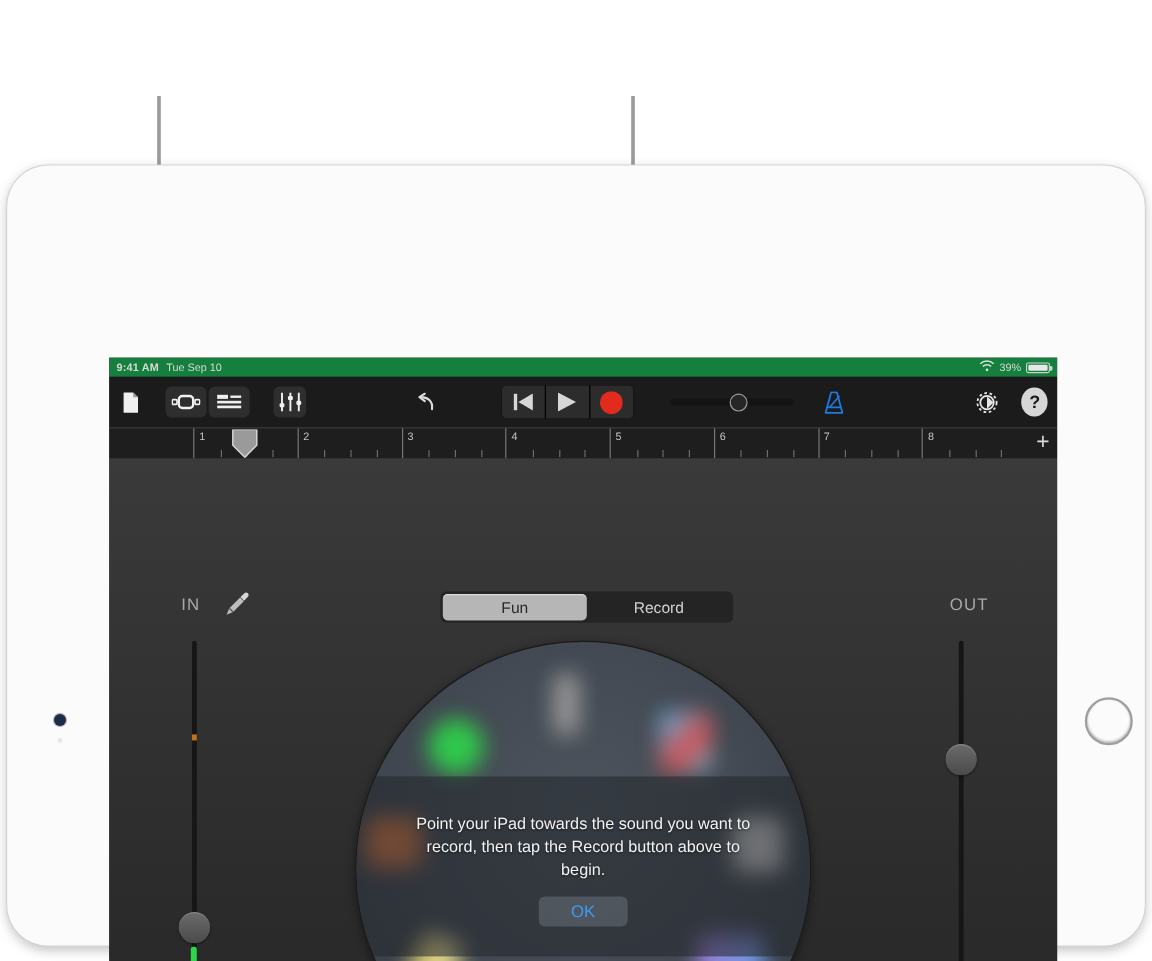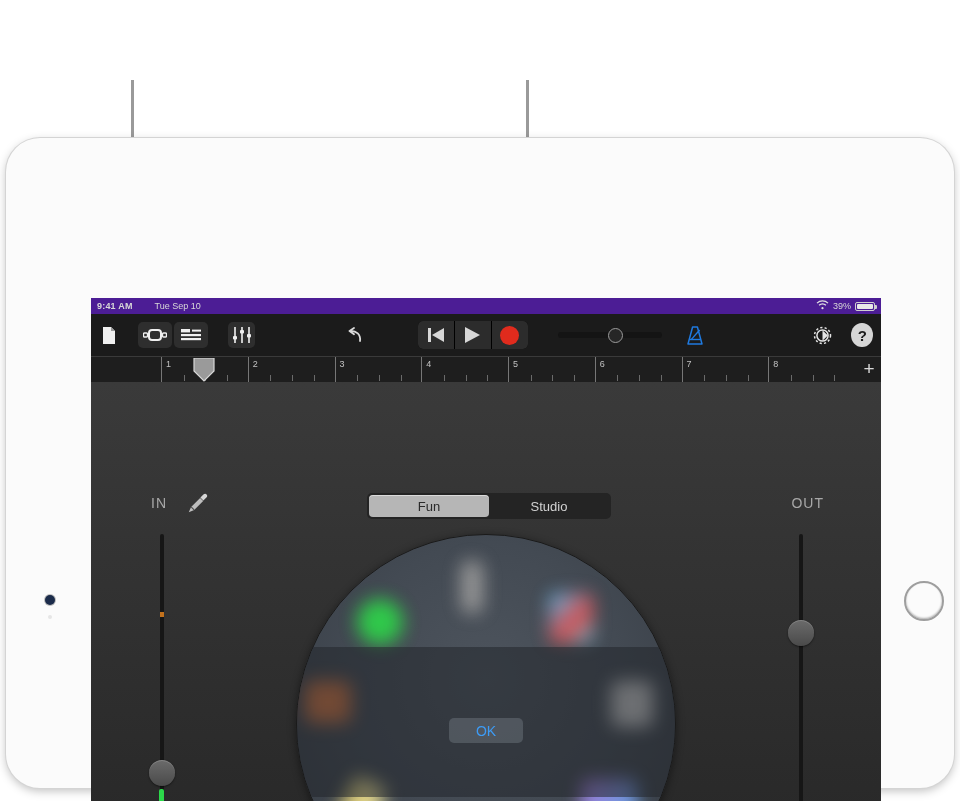--- a/index.html
+++ b/index.html
@@ -43,25 +43,25 @@
 
   
   #screen {
     position: absolute; left: 85px; top: 160px;
     width: 790px; height: 590px;
     background: #2b2b2b; overflow: hidden;
   }
 
   
   #status-bar {
-    position: relative; height: 16px; background: #4c1d95;
+    position: relative; height: 16px; background: #15803d;
     display: flex; align-items: center; color: #d8d8d8; font-size: 9px;
   }
   #status-time { padding-left: 6px; font-weight: bold; letter-spacing: .2px; }
-  #status-date { padding-left: 22px; }
+  #status-date { padding-left: 6px; }
   #status-right { position: absolute; right: 6px; display: flex; align-items: center; gap: 4px; }
   #battery-percent { font-size: 9px; }
   .battery-shell {
     width: 20px; height: 9px; border: 1px solid #cfcfcf; border-radius: 2px;
     position: relative; display: inline-block;
   }
   .battery-shell::after {
     content:''; position:absolute; right:-3px; top:2px; width:2px; height:4px;
     background:#cfcfcf; border-radius:0 1px 1px 0;
   }
@@ -361,21 +361,21 @@
             <path d="M1 0h20v13l-10 10L1 13z" fill="#9a9a9a" stroke="#d8d8d8" stroke-width="1.2"></path>
           </svg>
         </div>
         <div id="ruler-add-btn">+</div>
       </div>
 
       <div id="main">
 
         <div id="preset-segmented">
           <div class="seg on">Fun</div>
-          <div class="seg off">Studio</div>
+          <div class="seg off">Record</div>
         </div>
 
         <div id="in-label">IN</div>
         <div id="in-plug-icon">
           <svg width="22" height="22" viewBox="0 0 22 22">
             <path d="M19.6 2.4c-1-1-2.4-.6-3.2.2l-3 3 3 3 3-3c.8-.8 1.2-2.2.2-3.2z" fill="#d6d6d6"></path>
             <path d="M13.1 5.9l-9 9-2.3 5.4 5.4-2.3 9-9z" fill="#bdbdbd"></path>
             <path d="M4.1 14.9l3 3" stroke="#4d4d4d" stroke-width="1.1"></path>
           </svg>
         </div>
@@ -398,19 +398,20 @@
           <div class="blurred-icon" style="left:252px;top:58px;width:44px;height:50px;background:linear-gradient(135deg,#4fc3f7,#e04b4b 60%,#59d4f0);"></div>
           <div class="blurred-icon" style="left:8px;top:146px;width:46px;height:42px;background:#d9763f;"></div>
           <div class="blurred-icon" style="left:314px;top:146px;width:42px;height:46px;background:#cfcfcf;"></div>
           <div class="blurred-icon" style="left:46px;top:244px;width:36px;height:52px;background:linear-gradient(45deg,#d8c05a,#efe8a8);transform:rotate(25deg);"></div>
           <div class="blurred-icon" style="left:284px;top:244px;width:56px;height:44px;background:linear-gradient(120deg,#b07ae0,#5aa8e8);"></div>
 
           <div id="dialog-scrim"></div>
         </div>
 
         <div id="alert-dialog">
+          <div id="alert-message">Point your iPad towards the sound you want to record, then tap the Record button above to begin.</div>
           <div id="alert-ok-button">OK</div>
         </div>
 
       </div>
     </div>
   </div>
 </div>
 
 </body></html>

